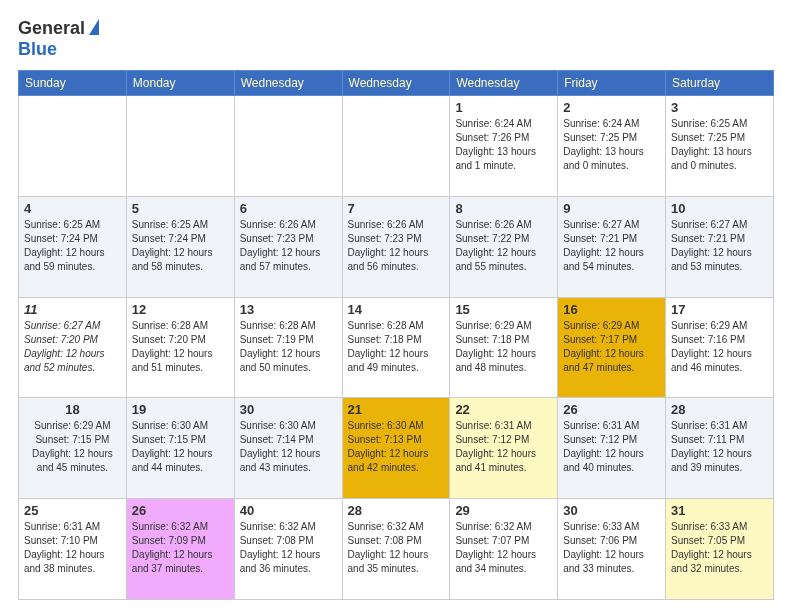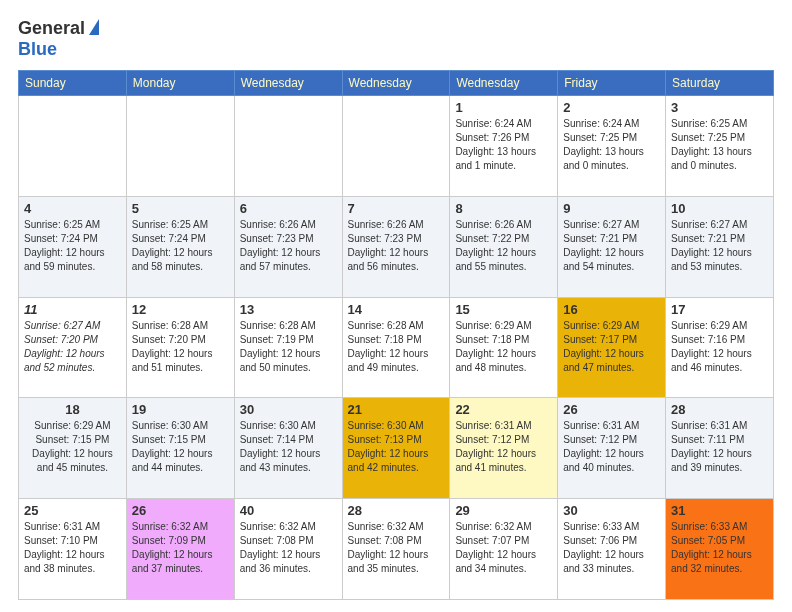--- a/index.html
+++ b/index.html
@@ -343,21 +343,21 @@
 Daylight: 12 hours
 and 34 minutes.</div>
           </td>
           <td style="background: rgb(255, 255, 255);">
             <span class="day-num">30</span>
             <div class="day-info" style="white-space: pre-line;">Sunrise: 6:33 AM
 Sunset: 7:06 PM
 Daylight: 12 hours
 and 33 minutes.</div>
           </td>
-          <td style="background: #f97316; margin-left: 32px;">
+          <td style="background: #fef9c3; margin-left: 32px;">
             <span class="day-num">31</span>
             <div class="day-info" style="white-space: pre-line;">Sunrise: 6:33 AM
 Sunset: 7:05 PM
 Daylight: 12 hours
 and 32 minutes.</div>
           </td>
         </tr>
       </tbody>
   </table>
 </div>

